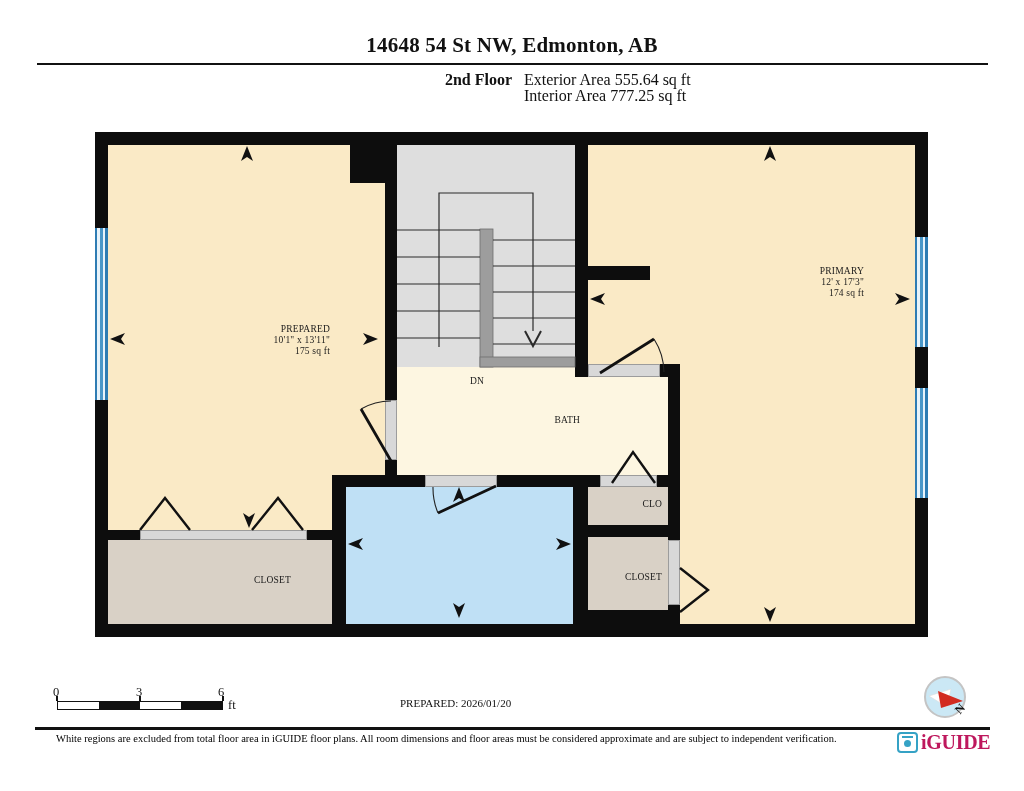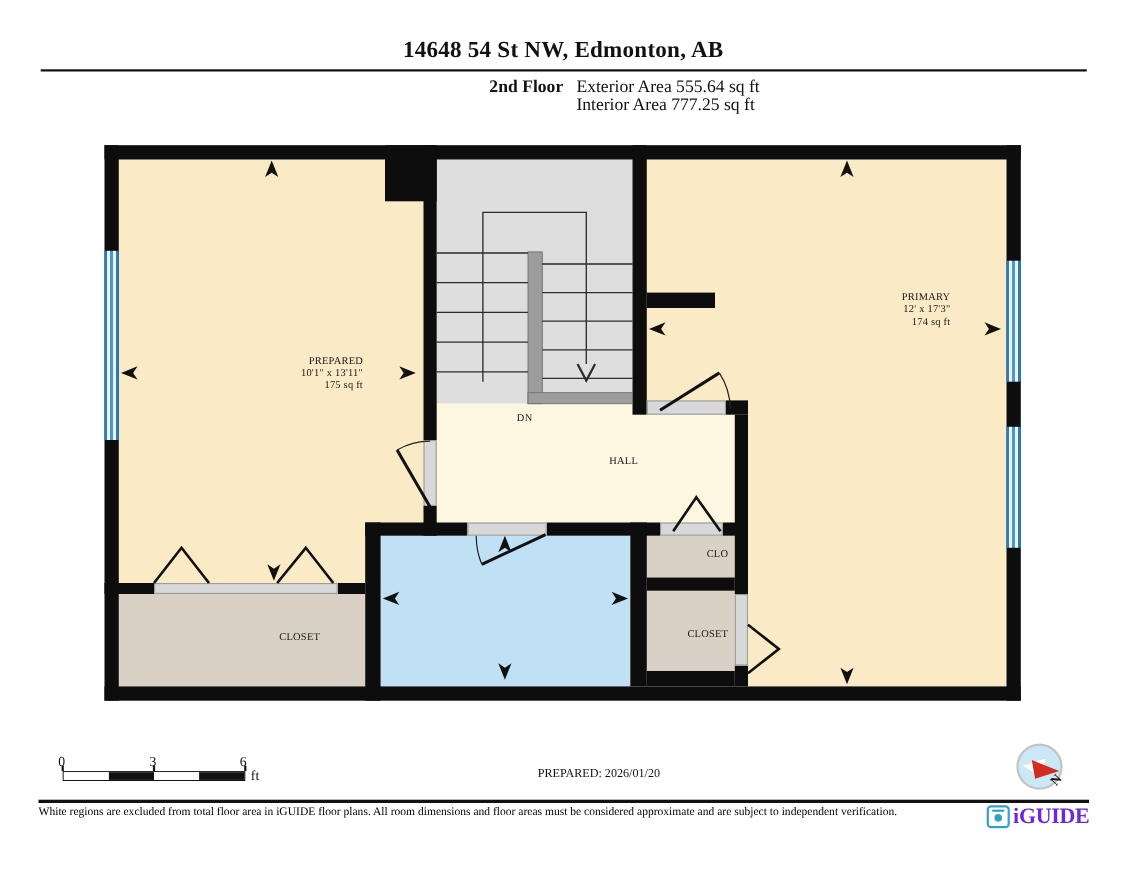--- a/index.html
+++ b/index.html
@@ -13,29 +13,29 @@
   .wall{position:absolute;background:#0d0d0d;}
   .fill{position:absolute;}
   .thr{position:absolute;background:#d8d8d8;border:1px solid #9c9c9c;box-sizing:border-box;}
   .win{position:absolute;background:linear-gradient(90deg,#2e7cb3 0 2.5px,#e8f3fa 2.5px 5px,
        #4a97c8 5px 8px,#e8f3fa 8px 10.5px,#2e7cb3 10.5px 13px);}
   .rlabel{position:absolute;text-align:right;font-size:9.5px;line-height:11px;
           color:#1a1a1a;letter-spacing:.2px;white-space:nowrap;}
   svg.overlay{position:absolute;left:0;top:0;pointer-events:none;}
   .scalenum{position:absolute;font-size:12.5px;}
   .seg{height:7px;box-sizing:border-box;}
-  .prepared{position:absolute;left:400px;top:697px;width:200px;text-align:right;font-size:11px;}
-  .disclaimer{position:absolute;left:35px;top:733px;font-size:10.5px;color:#000;}
+  .prepared{position:absolute;left:400px;top:697px;width:200px;text-align:left;font-size:11px;}
+  .disclaimer{position:absolute;left:56px;top:733px;font-size:10.5px;color:#000;}
   .brand{position:absolute;left:897px;top:731px;display:flex;align-items:center;gap:3px;}
   .brand .glyph{width:17px;height:17px;border:2.5px solid #35a2c5;border-radius:4px;
           position:relative;box-sizing:content-box;}
   .brand .glyph .dot{position:absolute;left:5px;top:6px;width:7px;height:7px;border-radius:50%;
           background:#35a2c5;}
   .brand .glyph .bar{position:absolute;left:3px;top:2px;width:11px;height:2px;background:#35a2c5;}
-  .brand .word{font-size:20px;font-weight:600;color:#6d28d9;letter-spacing:-.3px;}
+  .brand .word{font-size:20px;font-weight:600;color:#be185d;letter-spacing:-.3px;}
 </style>
 </head>
 <body>
 
 <div class="page">
 
   <div class="title">14648 54 St NW, Edmonton, AB</div>
   <div class="rule" style="left:37px;top:63px;width:951px;height:2px;"></div>
   <div class="finfo" style="left:392px;top:71px;width:120px;text-align:right;font-weight:bold;">2nd Floor</div>
   <div class="finfo" style="left:524px;top:71px;">Exterior Area 555.64 sq ft</div>
@@ -86,21 +86,21 @@
   <div class="rlabel" style="left:170px;top:324px;width:160px;">
     <div>PREPARED</div>
     <div>10'1" x 13'11"</div>
     <div>175 sq ft</div>
   </div>
   <div class="rlabel" style="left:704px;top:266px;width:160px;">
     <div>PRIMARY</div>
     <div>12' x 17'3"</div>
     <div>174 sq ft</div>
   </div>
-  <div class="rlabel" style="left:480px;top:415px;width:100px;">HALL</div>
+  <div class="rlabel" style="left:480px;top:415px;width:100px;">BATH</div>
   <div class="rlabel" style="left:444px;top:376px;width:40px;">DN</div>
   <div class="rlabel" style="left:151px;top:575px;width:140px;">CLOSET</div>
   <div class="rlabel" style="left:592px;top:499px;width:70px;">CLO</div>
   <div class="rlabel" style="left:592px;top:572px;width:70px;">CLOSET</div>
 
   <svg class="overlay" width="1024" height="791" viewBox="0 0 1024 791">
 
     <g>
       <rect x="480" y="229" width="13" height="138" fill="#9d9d9d" stroke="#6e6e6e" stroke-width="0.8"></rect>
       <rect x="480" y="357" width="95" height="10" fill="#9d9d9d" stroke="#6e6e6e" stroke-width="0.8"></rect>

